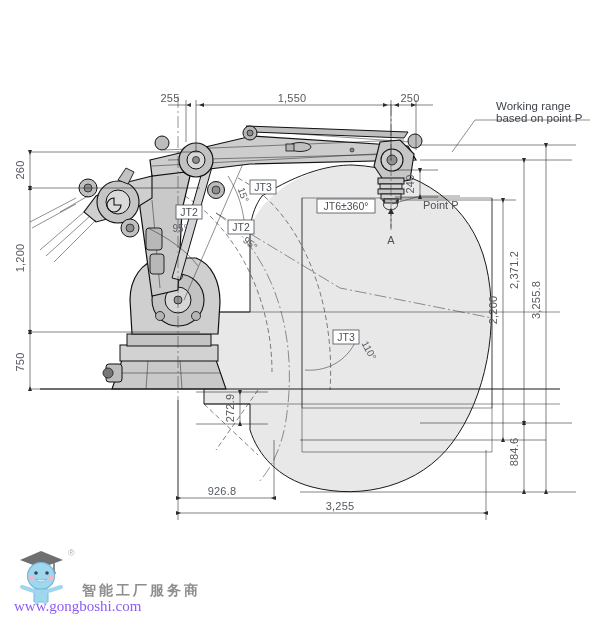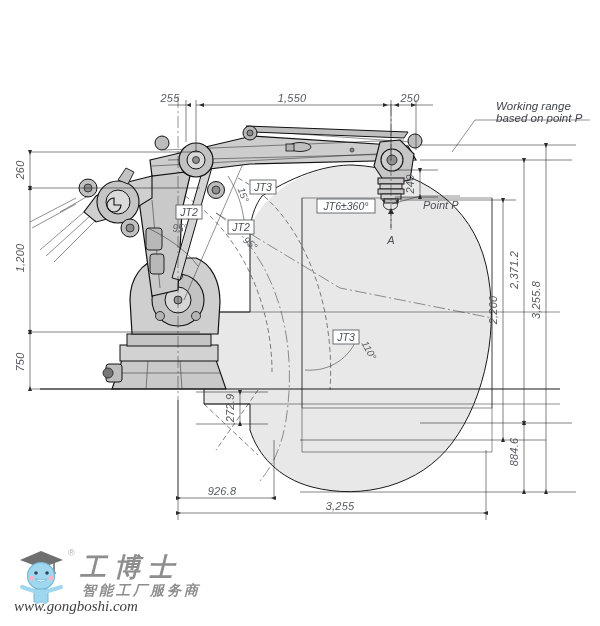--- a/index.html
+++ b/index.html
@@ -1,18 +1,18 @@
 <!DOCTYPE html>
 <html><head>
 <meta charset="utf-8">
 <style>
   html,body{margin:0;padding:0;background:#ffffff;}
   body{width:600px;height:626px;overflow:hidden;
        font-family:"Liberation Sans","DejaVu Sans",sans-serif;}
-  #root{position:relative;width:542px;height:626px;background:#fff;font-style:italic;}
+  #root{position:relative;width:542px;height:626px;background:#fff;}
   svg.layer{position:absolute;left:0;top:0;width:600px;height:626px;}
 
   .dimtext{font-family:"Liberation Sans","DejaVu Sans",sans-serif;
            font-size:11px;fill:#555a60;letter-spacing:.2px;}
   .labeltext{font-family:"Liberation Sans","DejaVu Sans",sans-serif;
              font-size:11px;fill:#4c5158;}
   .angtext{font-family:"Liberation Sans","DejaVu Sans",sans-serif;
            font-size:10px;fill:#5a5f66;}
   .jtbox{fill:#ffffff;stroke:#4a4f56;stroke-width:.8;}
   .jttext{font-family:"Liberation Sans","DejaVu Sans",sans-serif;
@@ -30,21 +30,21 @@
 
   
   #wm{position:absolute;left:8px;top:546px;width:250px;height:74px;}
   #wm .cn{font-family:"DejaVu Sans",sans-serif;font-weight:bold;
           color:#8e8e8e;}
   .wm-main{position:absolute;left:72px;top:4px;font-size:26px;
            letter-spacing:8px;color:#9a9a9a;}
   .wm-sub{position:absolute;left:74px;top:36px;font-size:14px;
           letter-spacing:3px;color:#a6a6a6;}
   .wm-url{position:absolute;left:6px;top:52px;font-size:15px;
-          color:#404040;font-family:"Liberation Serif","DejaVu Serif",serif;}
+          color:#8b5cf6;font-family:"Liberation Serif","DejaVu Serif",serif;}
   #wmface{position:absolute;left:6px;top:0px;width:62px;height:58px;}
 </style>
 </head>
 <body>
 
 <div id="root">
 
   <svg class="layer" viewBox="0 0 600 626">
 
     <g>
@@ -340,19 +340,18 @@
       <circle cx="22" cy="27" r="1.8" fill="#33475a"></circle>
       <circle cx="33" cy="27" r="1.8" fill="#33475a"></circle>
       <circle cx="17.5" cy="32" r="2.6" fill="#f2b7c6"></circle>
       <circle cx="37" cy="32" r="2.6" fill="#f2b7c6"></circle>
       <path d="M 21,33 q 6,6 12,0 q -6,2 -12,0 z" fill="#ffffff" stroke="#74b9d8" stroke-width=".8"></path>
 
       <path d="M 20,43 L 34,43 L 34,56 L 20,56 Z" fill="#9fd7ef" stroke="#74b9d8" stroke-width="1"></path>
       <path d="M 20,45 L 8,41 M 34,45 L 47,41" stroke="#9fd7ef" stroke-width="4" stroke-linecap="round"></path>
       <path d="M 23,56 L 23,58 M 31,56 L 31,58" stroke="#9fd7ef" stroke-width="3.5" stroke-linecap="round"></path>
     </svg>
-    <div class="wm-main cn">工博士</div>
     <div class="wm-sub cn">智能工厂服务商</div>
     <div class="wm-url">www.gongboshi.com</div>
     <div style="position:absolute;left:60px;top:2px;font-size:9px;color:#b0b0b0;">®</div>
   </div>
 
 </div>
 
 </body></html>

